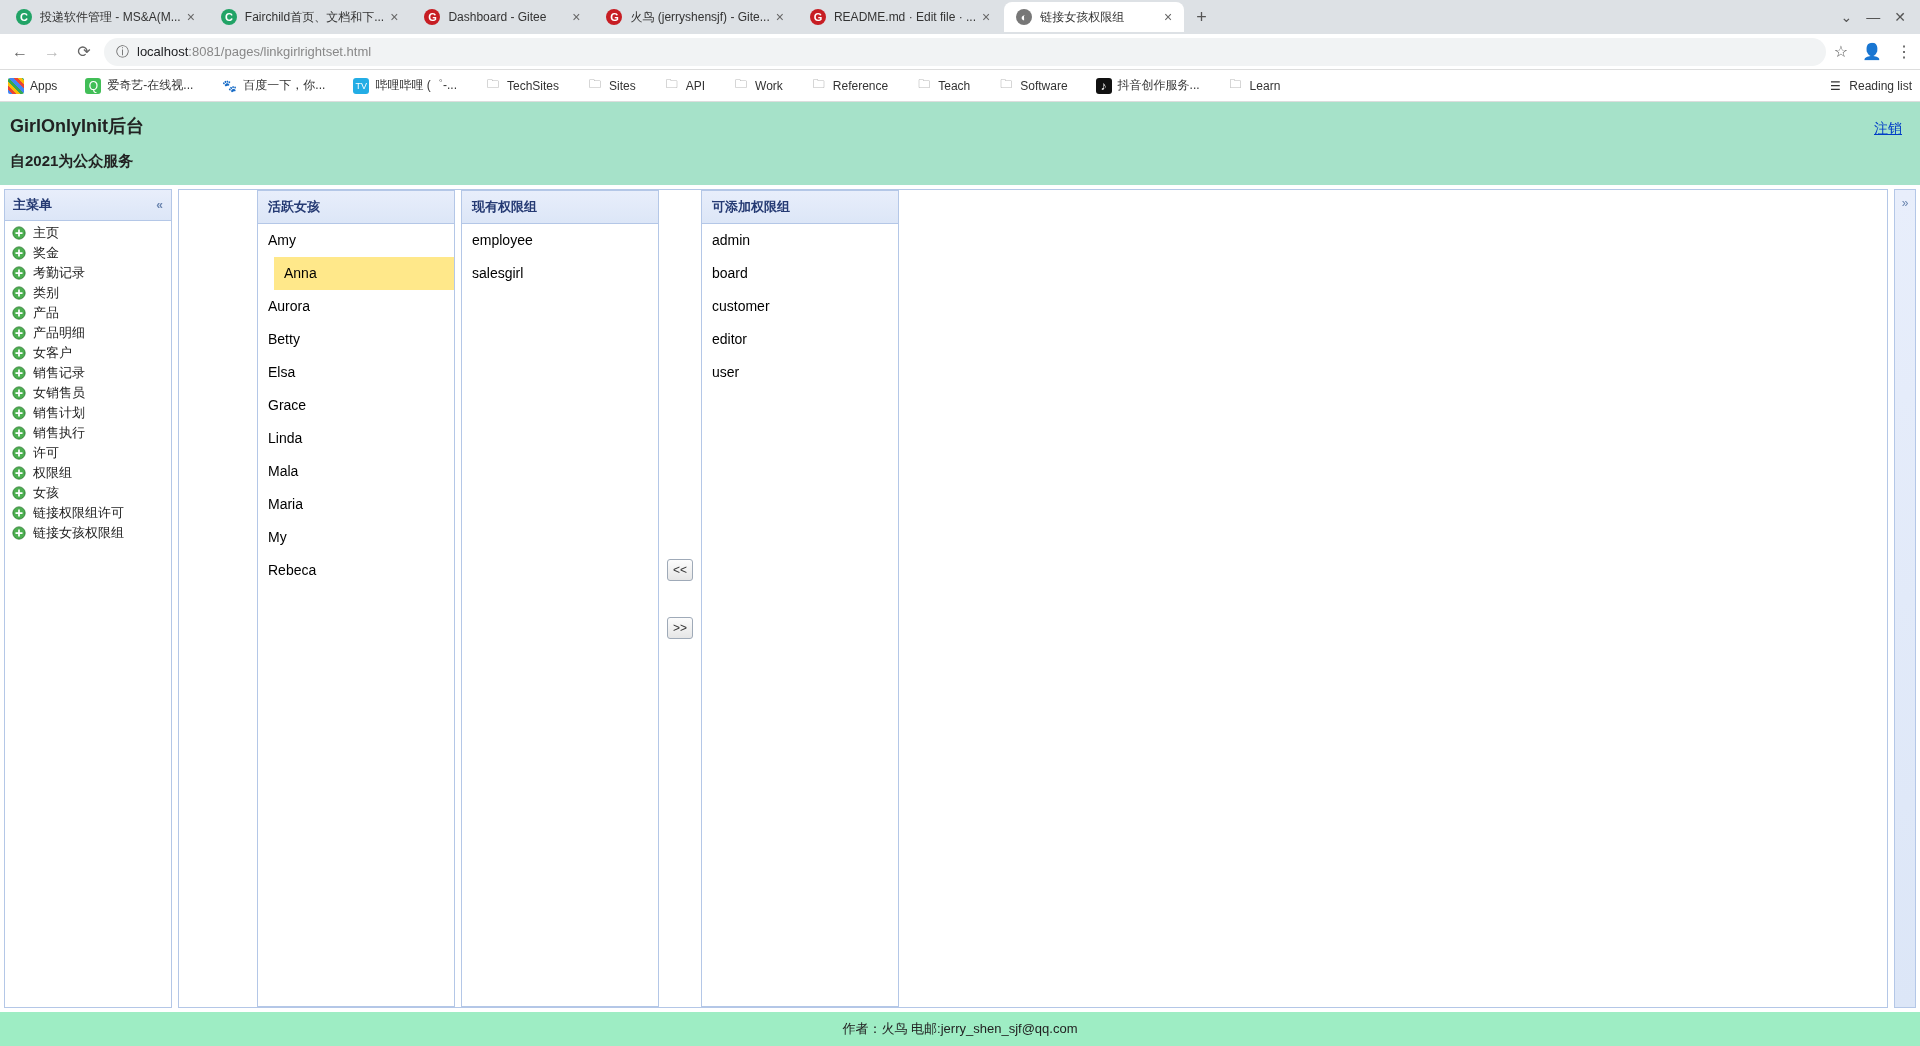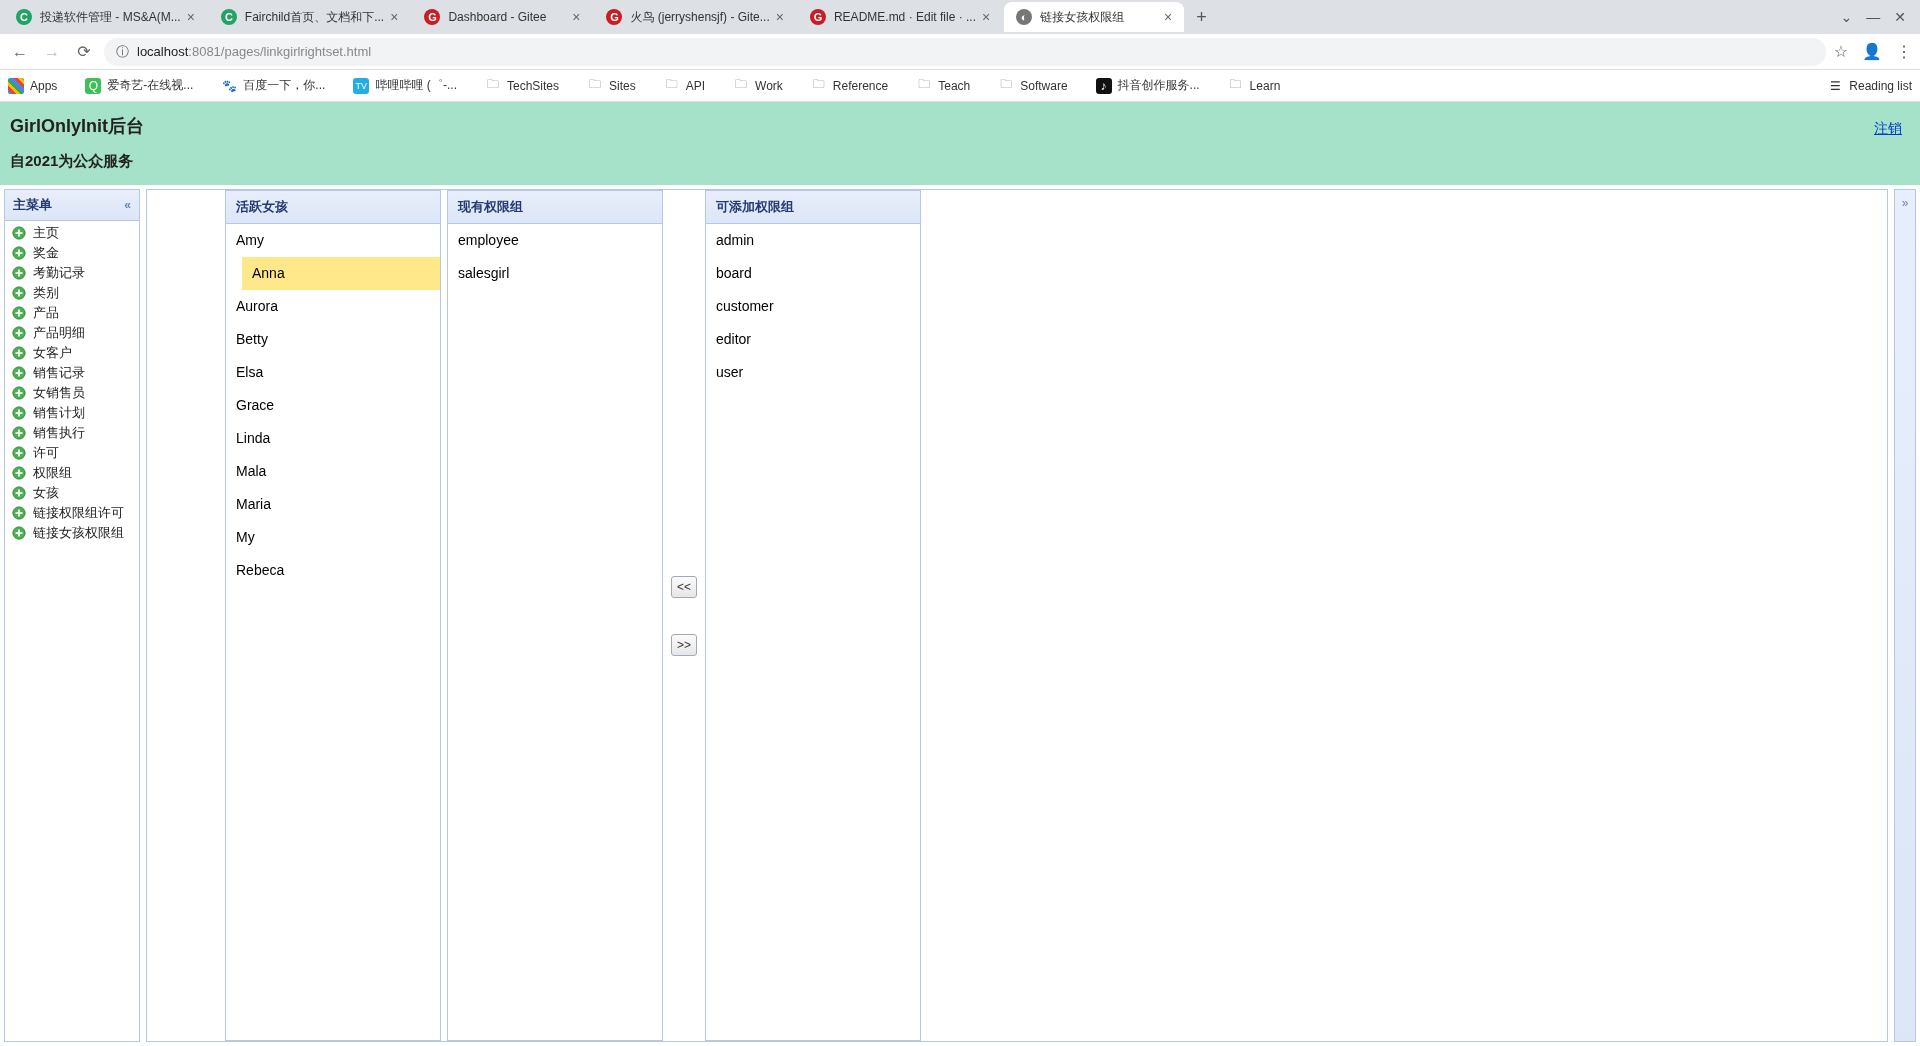--- a/index.html
+++ b/index.html
@@ -39,29 +39,29 @@
 .page-header { background: #a6e2c9; padding: 12px 10px 14px; position: relative; }
 .page-title1 { font-size: 18px; font-weight: bold; color: #222; margin-bottom: 14px; }
 .page-title2 { font-size: 15px; font-weight: bold; color: #222; }
 .logout { position: absolute; right: 18px; top: 18px; color: #003cc7; text-decoration: underline; font-size: 14px; cursor: pointer; }
 
 .workspace { flex: 1; background: #fff; padding: 4px; display: flex; gap: 6px; min-height: 0; }
 .panel { border: 1px solid #b4c7e7; display: flex; flex-direction: column; }
 .panel-header { background: linear-gradient(#e8eefb, #dce6f7); border-bottom: 1px solid #b4c7e7; padding: 6px 8px; font-weight: bold; color: #253a73; font-size: 13px; display: flex; align-items: center; }
 .collapse-btn { margin-left: auto; color: #6a85af; font-size: 12px; cursor: pointer; }
 
-.sidebar { width: 136px; }
+.sidebar { width: 168px; }
 .menu-list { padding: 2px 0; overflow-y: auto; }
 .menu-item { display: flex; align-items: center; padding: 1px 6px; font-size: 13px; color: #222; cursor: pointer; }
 .plus-icon { width: 16px; height: 16px; margin-right: 6px; display: inline-flex; align-items: center; justify-content: center; }
 .plus-icon svg { width: 14px; height: 14px; }
 
 .main { flex: 1; min-width: 0; }
 .main-body { flex: 1; padding: 0 78px; display: flex; gap: 6px; align-items: stretch; min-height: 0; }
-.list-box { width: 216px; border: 1px solid #b4c7e7; display: flex; flex-direction: column; margin-top: 0; background: #fff; }
+.list-box { width: 198px; border: 1px solid #b4c7e7; display: flex; flex-direction: column; margin-top: 0; background: #fff; }
 .list-header { background: linear-gradient(#e8eefb, #dce6f7); border-bottom: 1px solid #b4c7e7; padding: 7px 10px; font-weight: bold; color: #253a73; font-size: 13px; }
 .list-body { flex: 1; overflow-y: auto; }
 .list-row { padding: 8px 10px; font-size: 14px; cursor: pointer; border-bottom: 1px solid transparent; }
 .list-row.selected { background: #ffe88a; margin-left: 16px; }
 
 .transfer-col { width: 30px; display: flex; flex-direction: column; justify-content: center; align-items: center; gap: 36px; }
 .transfer-btn { width: 26px; height: 22px; border: 1px solid #9faab8; border-radius: 3px; background: linear-gradient(#fcfcfc,#e6e6e6); text-align: center; font-size: 12px; line-height: 20px; cursor: pointer; color: #333; }
 
 .right-strip { width: 22px; border: 1px solid #b4c7e7; background: linear-gradient(#e8eefb,#dce6f7); display: flex; align-items: flex-start; justify-content: center; padding-top: 6px; cursor: pointer; color: #6a85af; font-size: 12px; }
 
@@ -384,13 +384,14 @@
               <div class="list-row">editor</div>
               <div class="list-row">user</div>
             </div>
         </div>
       </div>
     </div>
 
     <div class="right-strip">»</div>
   </div>
 
+  <div class="footer">作者：火鸟 电邮:jerry_shen_sjf@qq.com</div>
 </div>
 
 </body></html>

